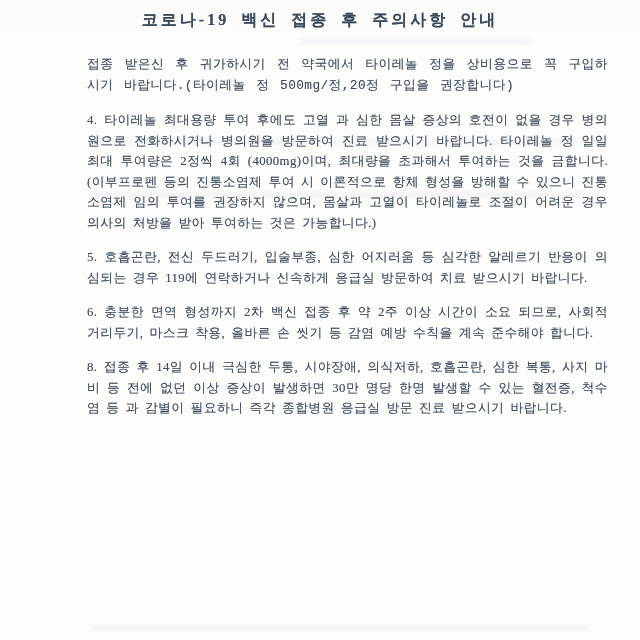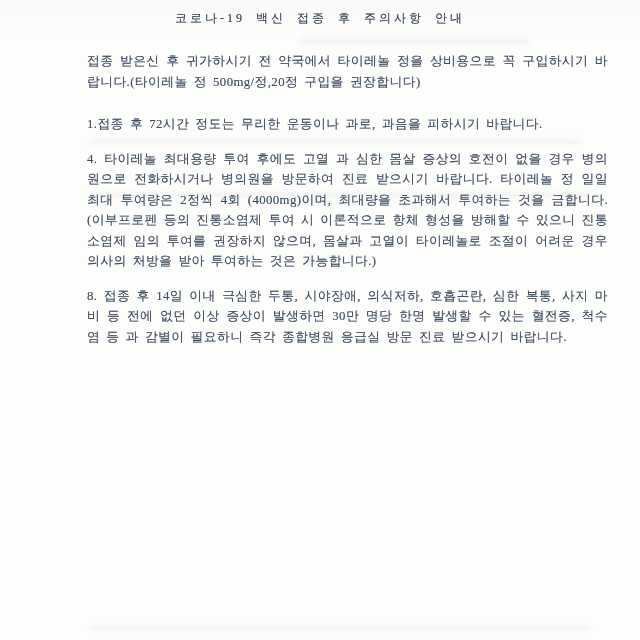--- a/index.html
+++ b/index.html
@@ -18,22 +18,22 @@
     width: 640px;
     height: 640px;
     background:
       linear-gradient(180deg, rgba(248,248,246,0.6) 0%, rgba(255,255,255,0) 6%),
       #fdfdfc;
   }
   .doc-title {
     margin: 0;
     padding-top: 10px;
     text-align: center;
-    font-size: 12px;
-    font-weight: 400;
+    font-size: 16px;
+    font-weight: 700;
     letter-spacing: 3px;
     word-spacing: 5px;
     color: #3a4a5e;
     text-shadow: 0 0 0.6px rgba(58,74,94,0.55);
   }
   .doc-body {
     margin-left: 87px;
     width: 521px;
     color: #3d4d60;
     font-size: 12.8px;
@@ -42,20 +42,21 @@
     letter-spacing: 0.4px;
     word-spacing: 2.5px;
   }
   .doc-body p {
     margin: 0;
     text-align: justify;
     text-justify: inter-word;
   }
   .intro {
     margin-top: 24px !important;
+    font-family: Liberation Mono, monospace;
   }
   .item {
     margin-top: 14px !important;
   }
   .item.first {
     margin-top: 22px !important;
   }
   
   .smudge {
     position: absolute;
@@ -78,25 +79,26 @@
   <div class="smudge smudge-2"></div>
   <div class="smudge smudge-3"></div>
   <div class="smudge smudge-4"></div>
 
   <h1 class="doc-title">코로나-19 백신 접종 후 주의사항 안내</h1>
 
   <div class="doc-body">
 
     <p class="intro">접종 받은신 후 귀가하시기 전 약국에서 타이레놀 정을 상비용으로 꼭 구입하시기 바랍니다.(타이레놀 정 500mg/정,20정 구입을 권장합니다)</p>
 
-    <p class="item first">1.접종 후 72시간 정도는 무리한 운동이나 과로, 과음을 피하시기 바랍니다.</p>
 
 
 
     <p class="item">4. 타이레놀 최대용량 투여 후에도 고열 과 심한 몸살 증상의 호전이 없을 경우 병의원으로 전화하시거나 병의원을 방문하여 진료 받으시기 바랍니다. 타이레놀 정 일일 최대 투여량은 2정씩 4회 (4000mg)이며, 최대량을 초과해서 투여하는 것을 금합니다. (이부프로펜 등의 진통소염제 투여 시 이론적으로 항체 형성을 방해할 수 있으니 진통소염제 임의 투여를 권장하지 않으며, 몸살과 고열이 타이레놀로 조절이 어려운 경우 의사의 처방을 받아 투여하는 것은 가능합니다.)</p>
 
+    <p class="item">5. 호흡곤란, 전신 두드러기, 입술부종, 심한 어지러움 등 심각한 알레르기 반응이 의심되는 경우 119에 연락하거나 신속하게 응급실 방문하여 치료 받으시기 바랍니다.</p>
 
+    <p class="item">6. 충분한 면역 형성까지 2차 백신 접종 후 약 2주 이상 시간이 소요 되므로, 사회적 거리두기, 마스크 착용, 올바른 손 씻기 등 감염 예방 수칙을 계속 준수해야 합니다.</p>
 
 
     <p class="item">8. 접종 후 14일 이내 극심한 두통, 시야장애, 의식저하, 호흡곤란, 심한 복통, 사지 마비 등  전에 없던 이상 증상이 발생하면 30만 명당 한명 발생할 수 있는 혈전증, 척수염 등 과 감별이 필요하니 즉각 종합병원 응급실 방문 진료 받으시기 바랍니다.</p>
 
   </div>
 </div>
 
 </body></html>

